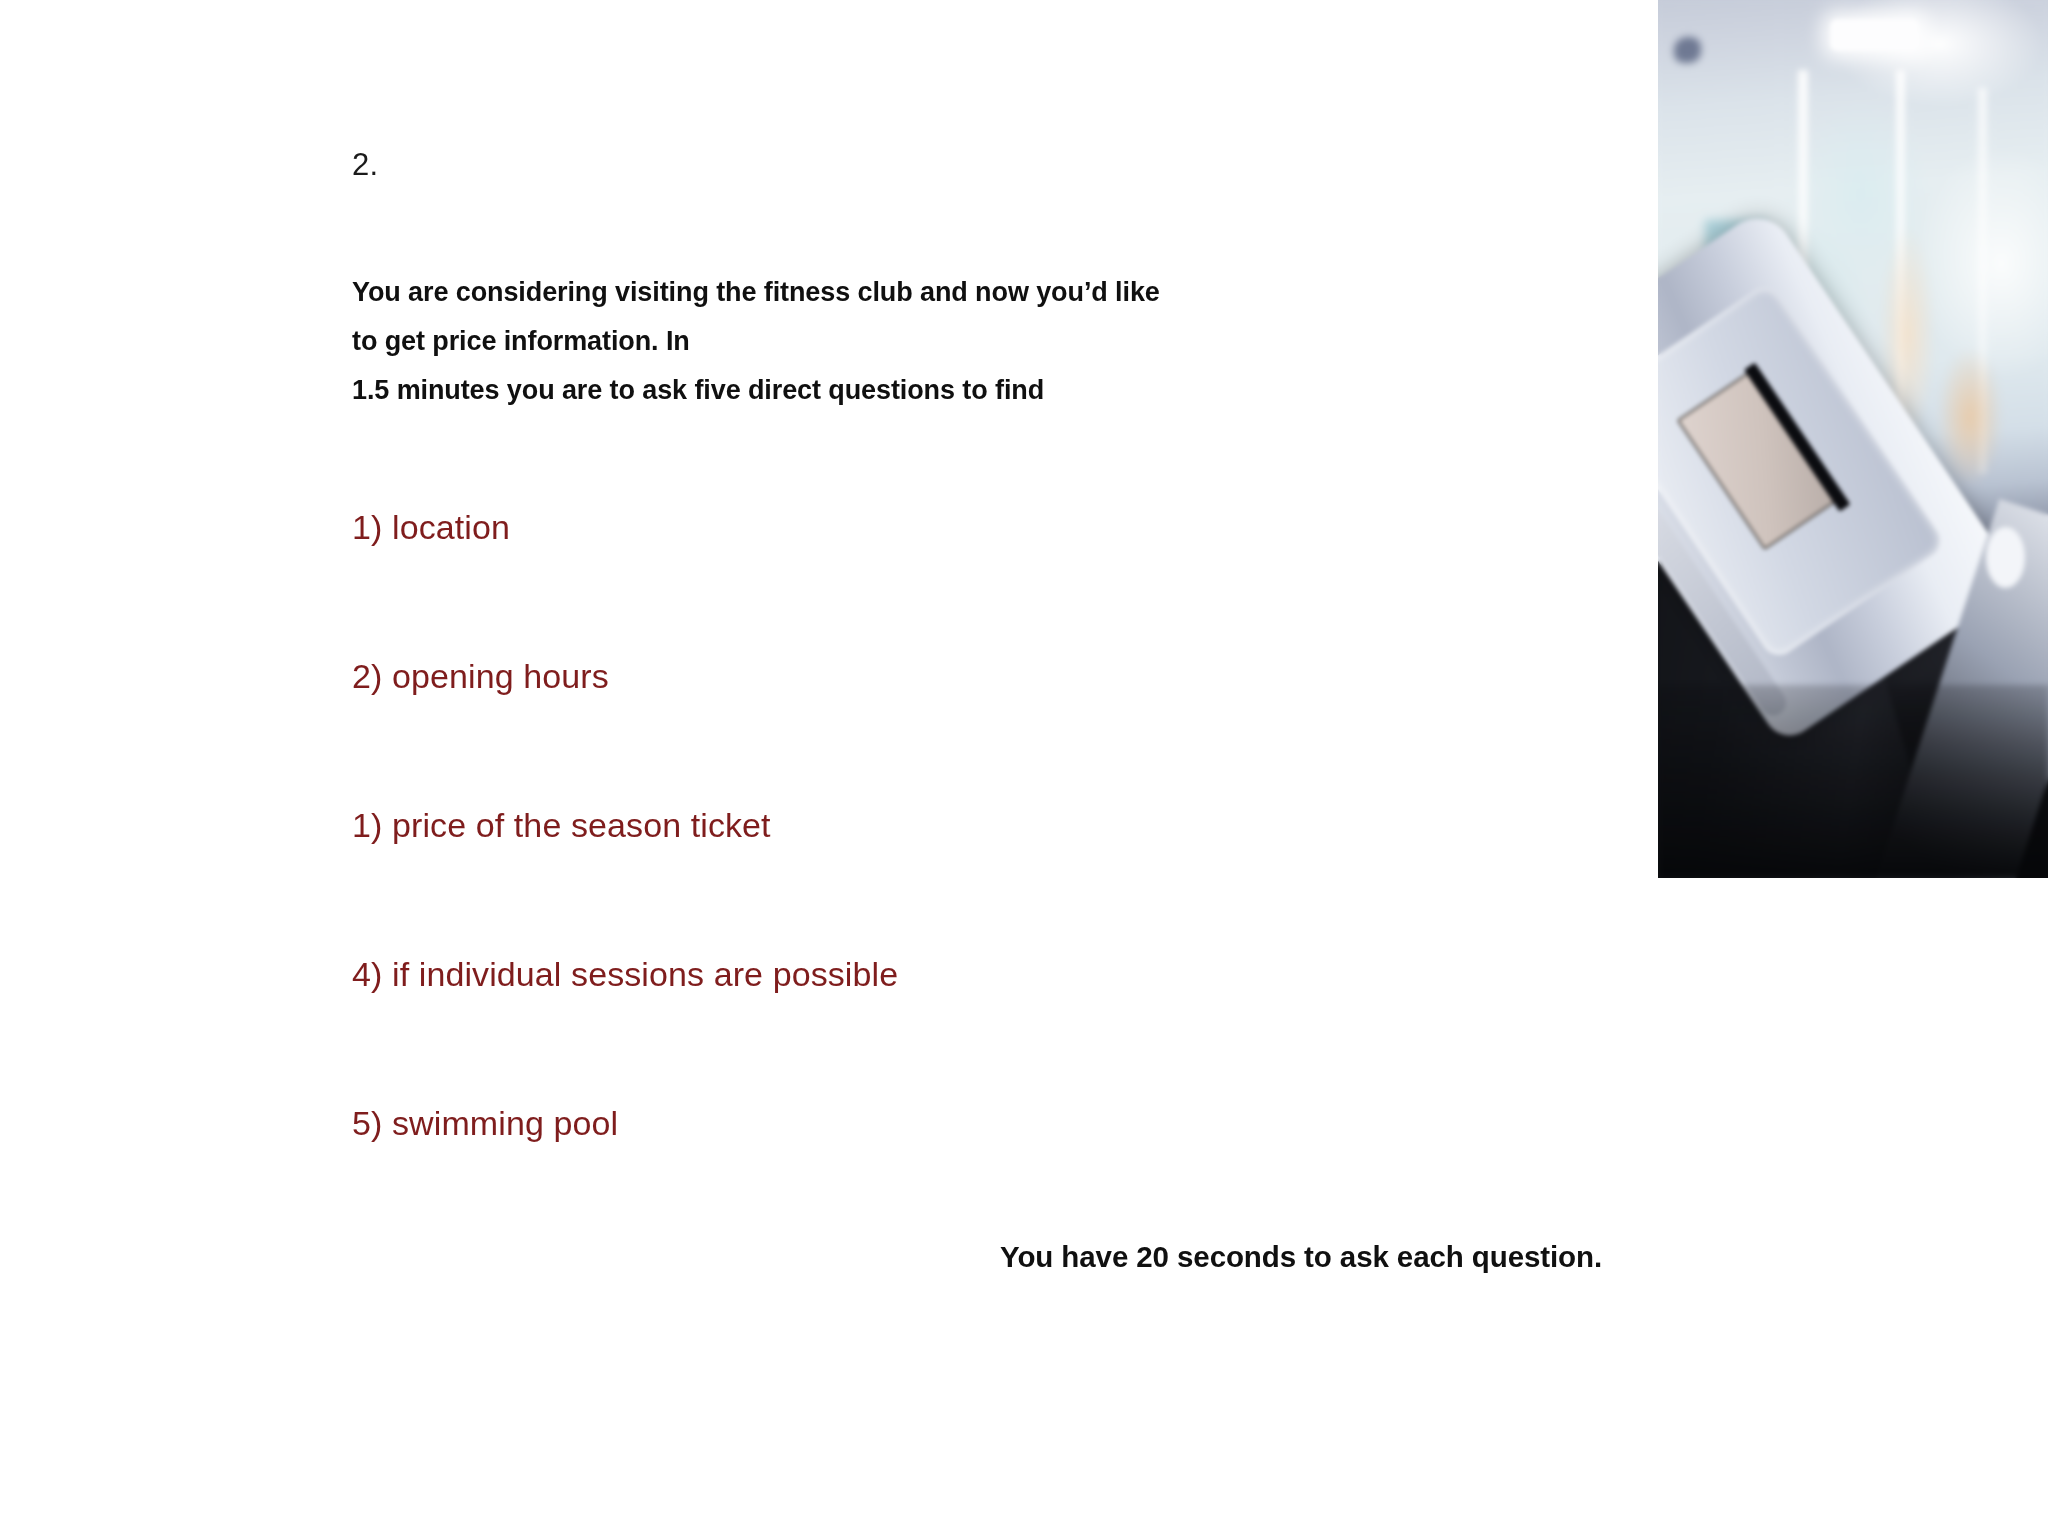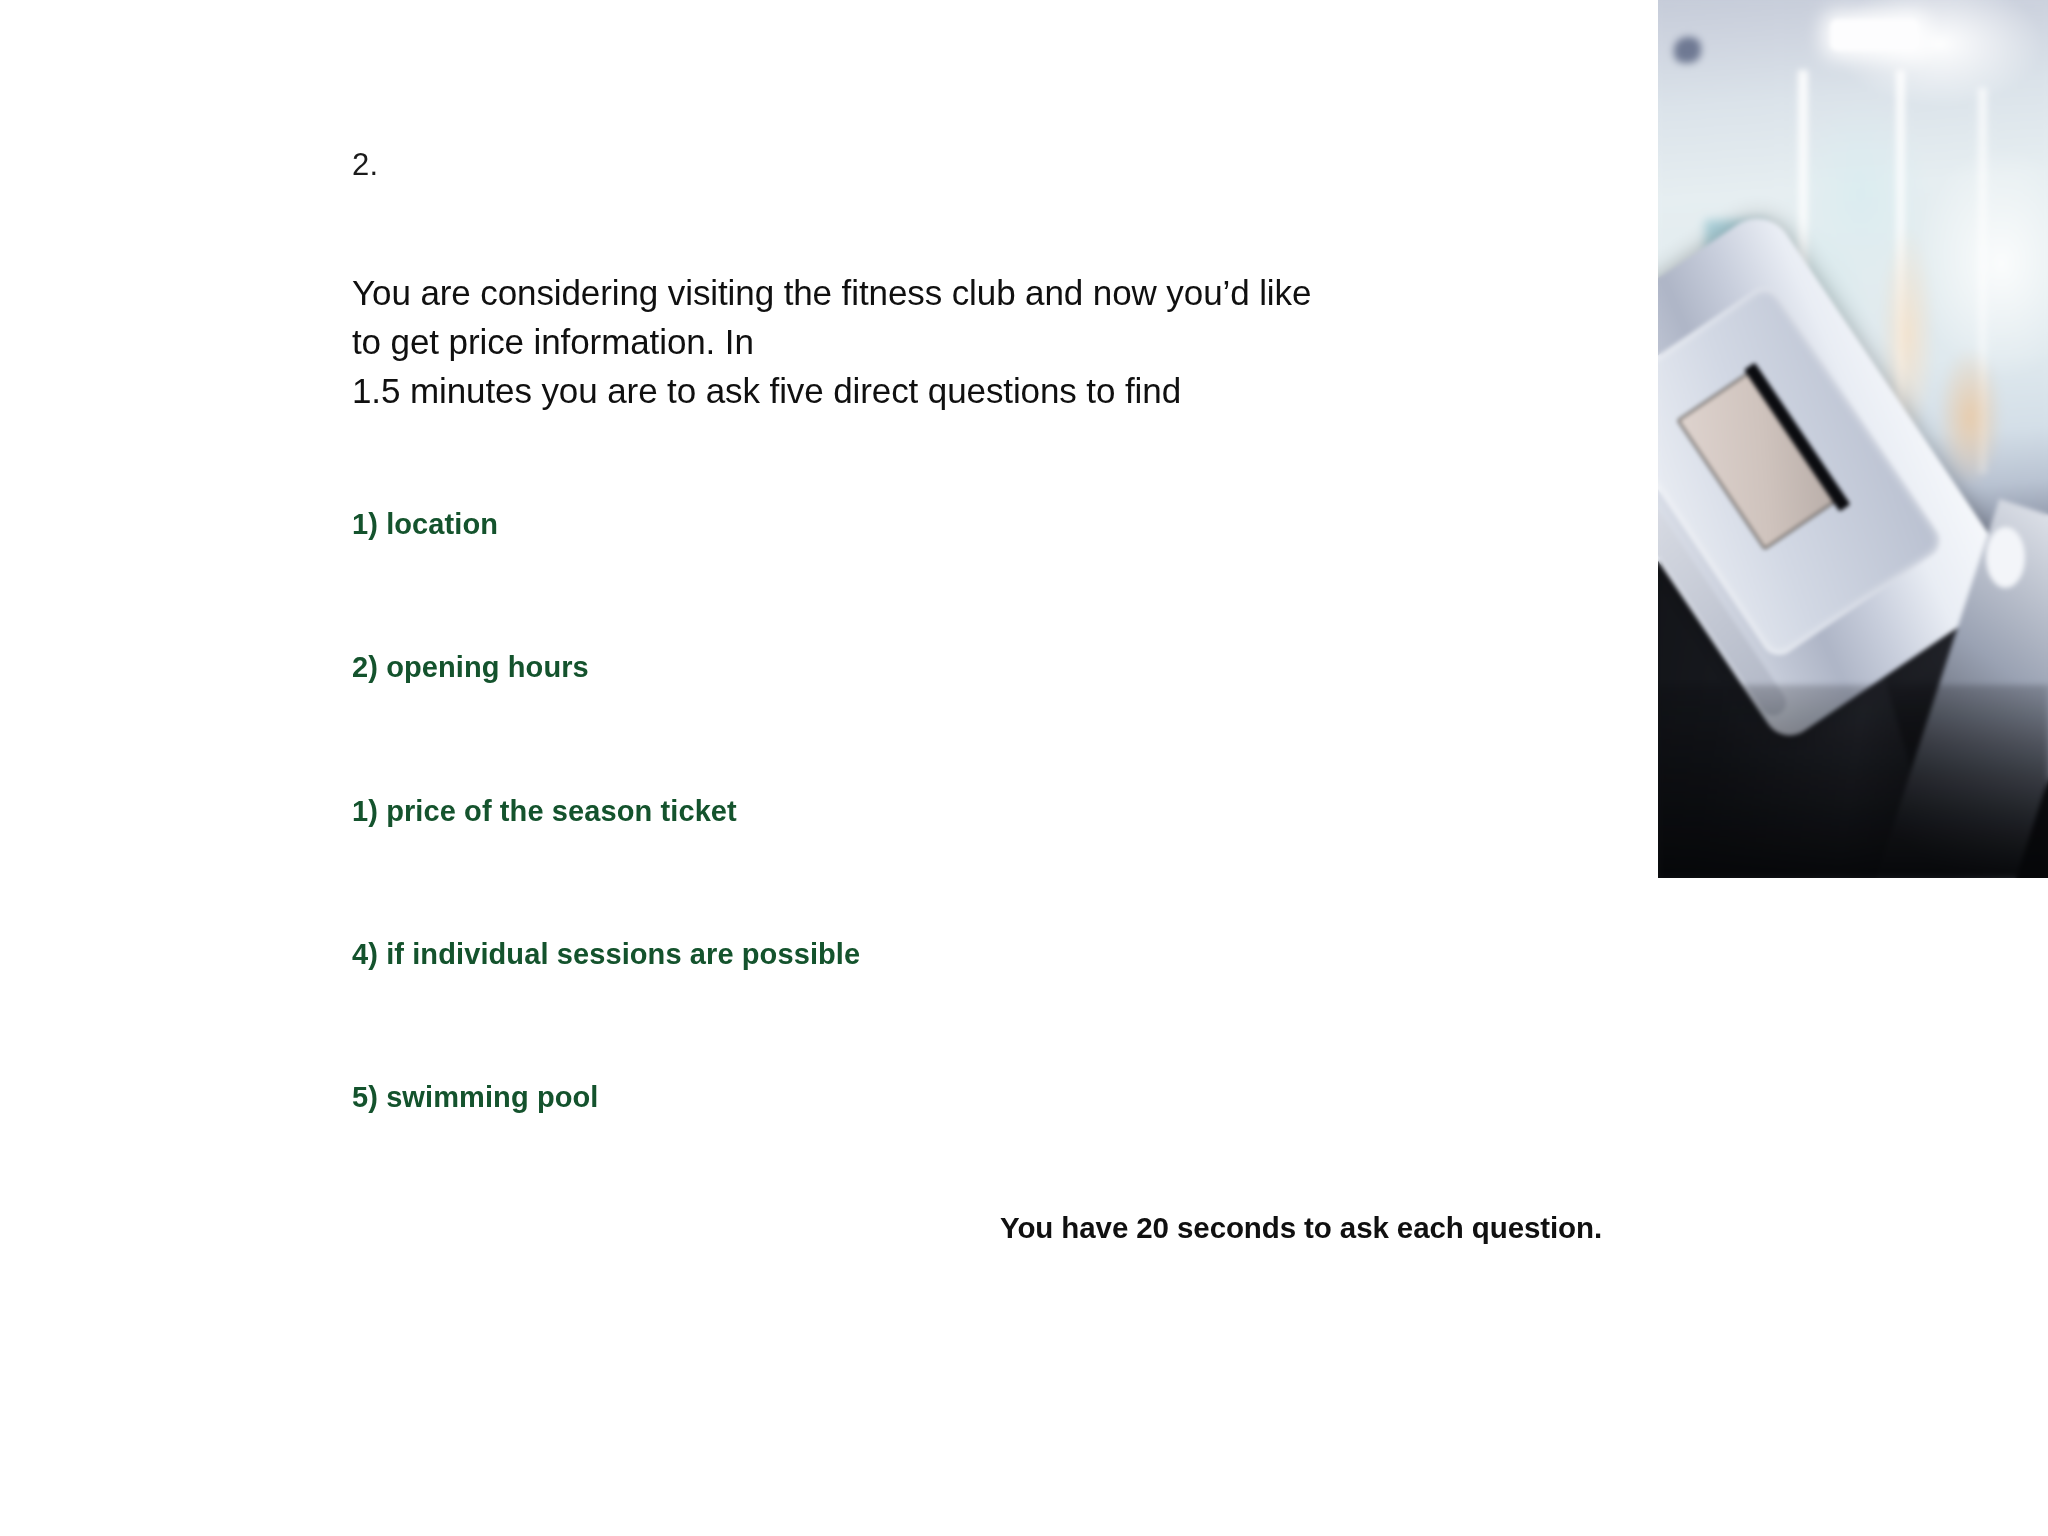--- a/index.html
+++ b/index.html
@@ -36,41 +36,41 @@
   .task-number {
     font-size: 31px;
     line-height: 1.1;
     font-weight: 400;
     letter-spacing: 0.2px;
     color: #1b1b1b;
     margin: 0 0 86px 0;
   }
 
   .intro {
-    font-size: 35px;
-    font-weight: 400;
+    font-size: 27px;
+    font-weight: 700;
     line-height: 49px;
     letter-spacing: -0.1px;
     color: #101010;
     margin: 0;
     width: 1230px;
   }
   .intro .ln { display: block; white-space: nowrap; }
 
   .items {
     list-style: none;
     margin: 93px 0 0 0;
     padding: 0;
   }
   .items li {
-    font-size: 29px;
-    font-weight: 700;
+    font-size: 34px;
+    font-weight: 400;
     line-height: 1.15;
     letter-spacing: 0.1px;
-    color: #14532d;
+    color: #7f1d1d;
     margin: 0 0 110px 0;
   }
   .items li:last-child { margin-bottom: 0; }
 
   .closing {
     font-size: 29.5px;
     font-weight: 700;
     line-height: 1.15;
     letter-spacing: -0.1px;
     color: #101010;

